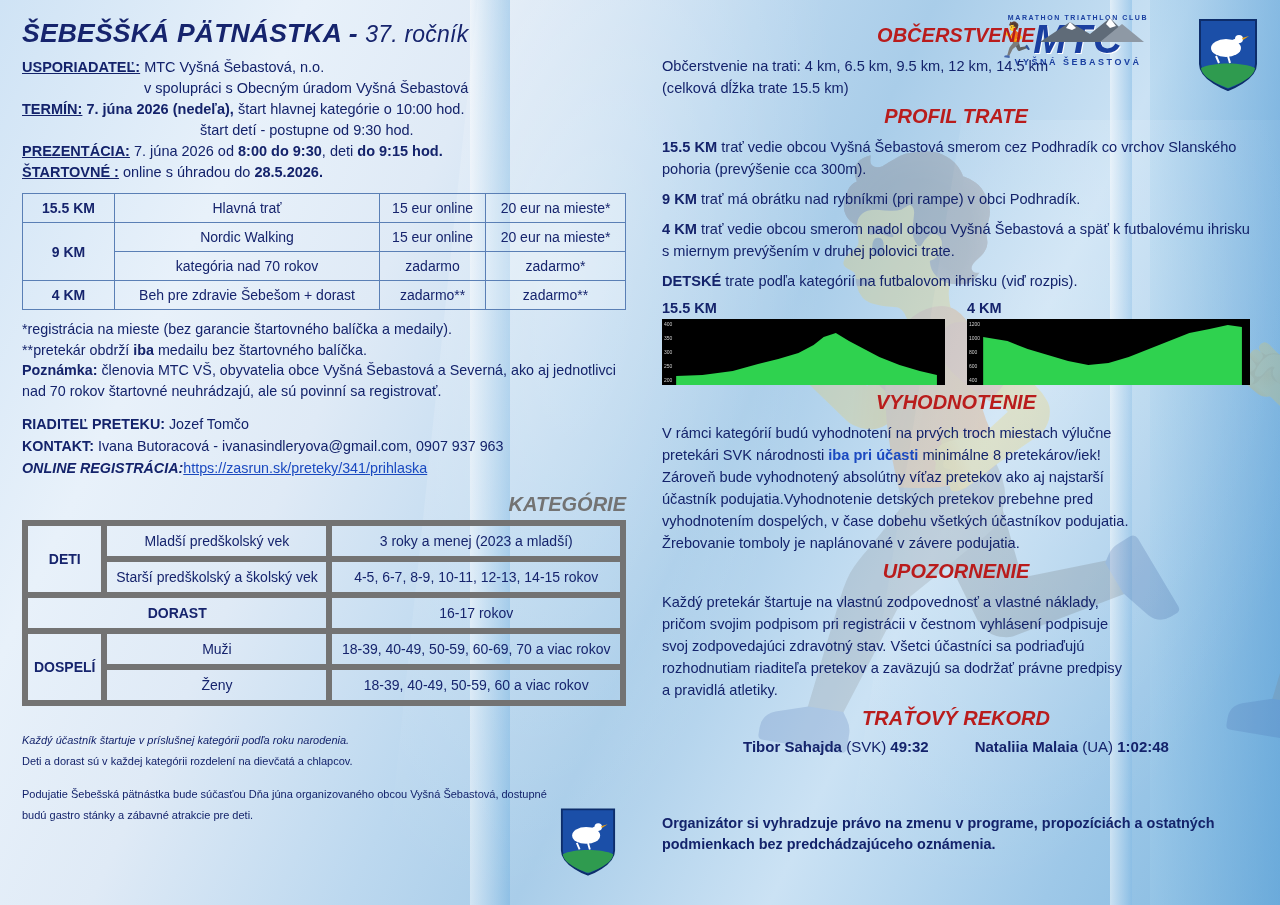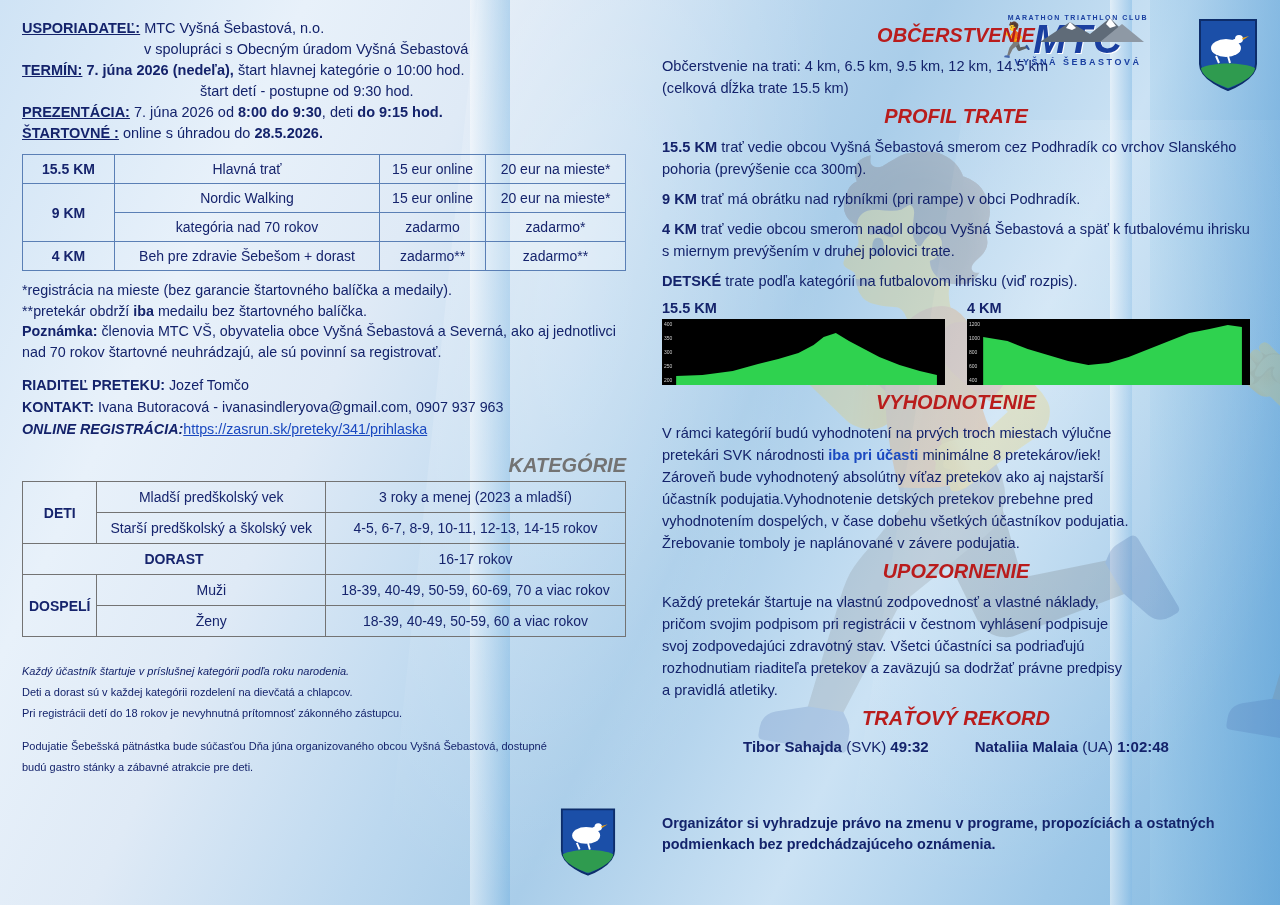--- a/index.html
+++ b/index.html
@@ -86,21 +86,21 @@
   .contact b { font-weight:bold; }
   .contact a { color:#1a49c0; }
   .olreg { font-style:italic; font-weight:bold; }
 
   h2.sec {
     text-align:right; font-style:italic; font-weight:bold; font-size:20px;
     margin:14px 0 4px 0; color:#737373;
   }
 
   table.kat { width:100%; border-collapse:collapse; margin-top:4px; font-size:14px; }
-  table.kat td { border:1px solid #737373; padding:7px 6px; text-align:center; color:#16246d; }
+  table.kat td { border:6px solid #737373; padding:7px 6px; text-align:center; color:#16246d; }
   table.kat td.grp { font-weight:bold; width:62px; }
 
   .footnote { font-size:11px; line-height:21px; margin-top:24px; }
   .footnote .it { font-style:italic; }
   .footnote p { margin:0; }
   .footnote p.gap { margin-top:12px; }
 
   
   h2.secr {
     text-align:center; font-style:italic; font-weight:bold; font-size:20px;
@@ -163,20 +163,23 @@
         <path d="M34,22 q7,-4 9,2 q-3,3 -9,2 z"></path>
         <circle cx="41" cy="21" r="4"></circle>
         <path d="M44,20 l7,-2 l-6,4 z" fill="#e8a21a"></path>
         <path d="M18,38 l3,7 M30,38 l2,7" stroke="#ffffff" stroke-width="2"></path>
       </g>
     </svg>
   </div>
 
   <div class="left">
 
+    <h1 class="title">
+      <span>ŠEBEŠŠKÁ PÄTNÁSTKA - </span><span class="rocnik">37. ročník</span>
+    </h1>
 
     <div class="info">
       <div>
         <span class="lbl u">USPORIADATEĽ:</span>
         <span>MTC Vyšná Šebastová, n.o.</span>
       </div>
       <span class="indent">v spolupráci s Obecným úradom Vyšná Šebastová</span>
       <div>
         <span class="lbl u">TERMÍN:</span>
         <span class="lbl">7. júna 2026 (nedeľa),</span><span> štart hlavnej kategórie o 10:00 hod.</span>
@@ -267,21 +270,20 @@
         <tr>
           <td>Ženy</td>
           <td>18-39, 40-49, 50-59, 60 a viac rokov</td>
         </tr>
       </tbody>
     </table>
 
     <div class="footnote">
       <p class="it">Každý účastník štartuje v príslušnej kategórii podľa roku narodenia.</p>
       <p>Deti a dorast sú v každej kategórii rozdelení na dievčatá a chlapcov.</p>
-      <p>Pri registrácii detí do 18 rokov je nevyhnutná prítomnosť zákonného zástupcu.</p>
       <p class="gap" style="max-width:530px">Podujatie Šebešská pätnástka bude súčasťou Dňa júna organizovaného obcou Vyšná Šebastová, dostupné budú gastro stánky a zábavné atrakcie pre deti.</p>
     </div>
 
     <div class="crest bl">
       <svg viewBox="0 0 60 74">
         <path d="M2,2 H58 V46 C58,62 30,72 30,72 C30,72 2,62 2,46 Z" fill="#1b4fa8" stroke="#0d2d6b" stroke-width="2"></path>
         <path d="M3,50 C14,44 46,44 57,50 C56,62 30,70 30,70 C30,70 4,62 3,50 Z" fill="#2f9b4f"></path>
         <g fill="#ffffff">
           <ellipse cx="28" cy="30" rx="15" ry="9"></ellipse>
           <path d="M34,22 q7,-4 9,2 q-3,3 -9,2 z"></path>

